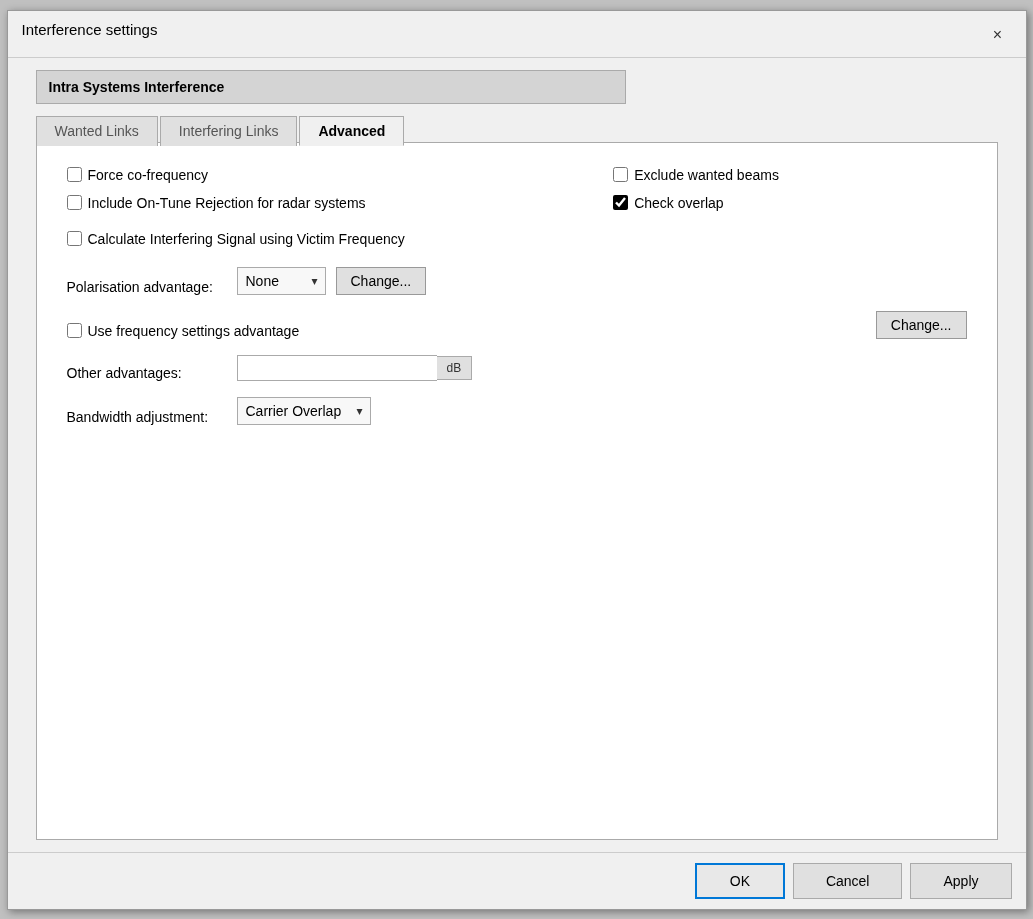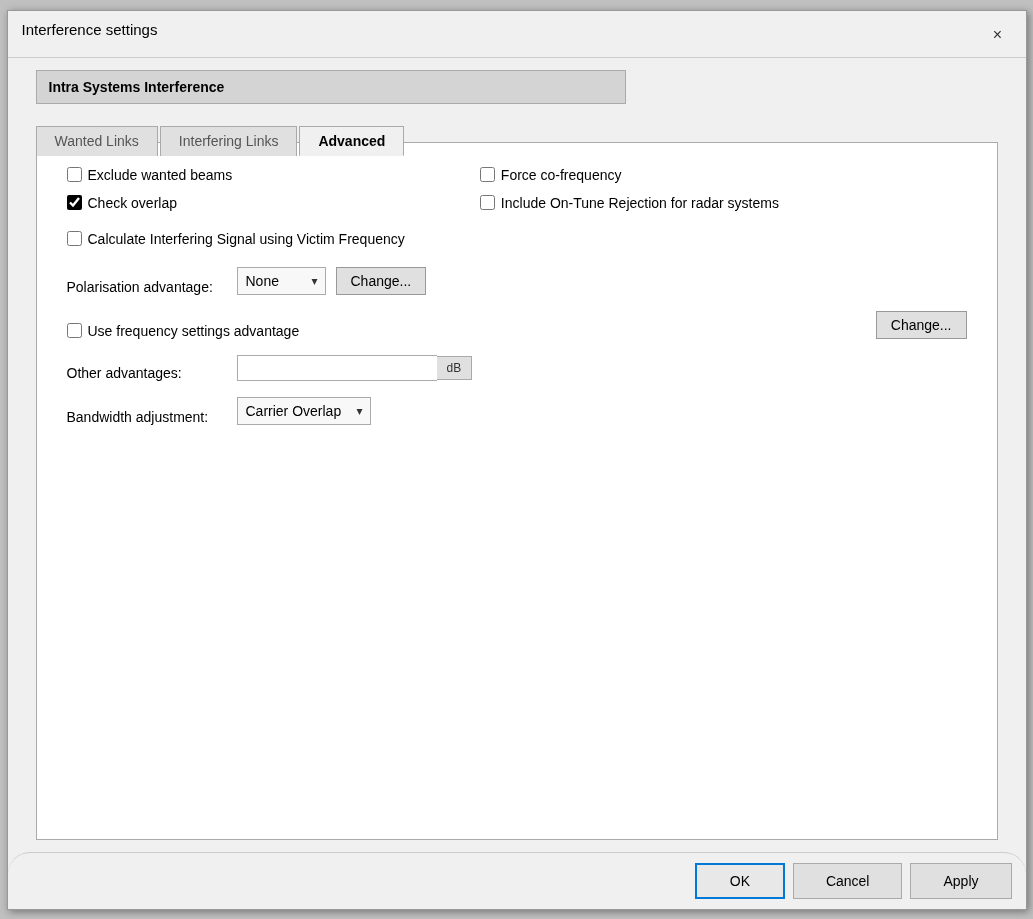--- a/index.html
+++ b/index.html
@@ -85,21 +85,21 @@
     .tab {
       padding: 6px 18px;
       border: 1px solid #aaa;
       background: #e0e0e0;
       cursor: pointer;
       font-size: 14px;
       color: #555;
       border-bottom: none;
       margin-right: 2px;
       position: relative;
-      top: 14px;
+      top: 4px;
     }
 
     .tab.active {
       background: #f0f0f0;
       color: #000;
       font-weight: bold;
       border-bottom: 1px solid #f0f0f0;
       z-index: 1;
     }
 
@@ -219,21 +219,20 @@
       border-right: none;
     }
 
     .dialog-footer {
       padding: 10px 14px;
       display: flex;
       justify-content: flex-end;
       gap: 8px;
       background: #f0f0f0;
       border-top: 1px solid #ccc;
-      border-radius: 22px;
     }
 
     .footer-btn {
       padding: 8px 32px;
       font-size: 14px;
       cursor: pointer;
       border: 1px solid #aaa;
       background: #e0e0e0;
       min-width: 90px;
     }
@@ -266,34 +265,34 @@
       </div>
       <div class="tab active">
         <span>Advanced</span>
       </div>
     </div>
 
     <div class="tab-content">
 
       <div class="options-grid">
         <div class="checkbox-row">
+          <input type="checkbox" id="chk-force" style="">
+          <label for="chk-force">Force co-frequency</label>
+        </div>
+        <div class="checkbox-row">
           <input type="checkbox" id="chk-exclude" style="">
           <label for="chk-exclude">Exclude wanted beams</label>
         </div>
         <div class="checkbox-row">
-          <input type="checkbox" id="chk-force" style="">
-          <label for="chk-force">Force co-frequency</label>
+          <input type="checkbox" id="chk-ontune" style="">
+          <label for="chk-ontune">Include On-Tune Rejection for radar systems</label>
         </div>
         <div class="checkbox-row">
           <input type="checkbox" id="chk-overlap" checked="" style="">
           <label for="chk-overlap">Check overlap</label>
-        </div>
-        <div class="checkbox-row">
-          <input type="checkbox" id="chk-ontune" style="">
-          <label for="chk-ontune">Include On-Tune Rejection for radar systems</label>
         </div>
       </div>
 
       <div class="full-width-checkbox">
         <input type="checkbox" id="chk-calc" style="">
         <label for="chk-calc">Calculate Interfering Signal using Victim Frequency</label>
       </div>
 
       <div class="field-row">
         <span class="field-label">Polarisation advantage:</span>

